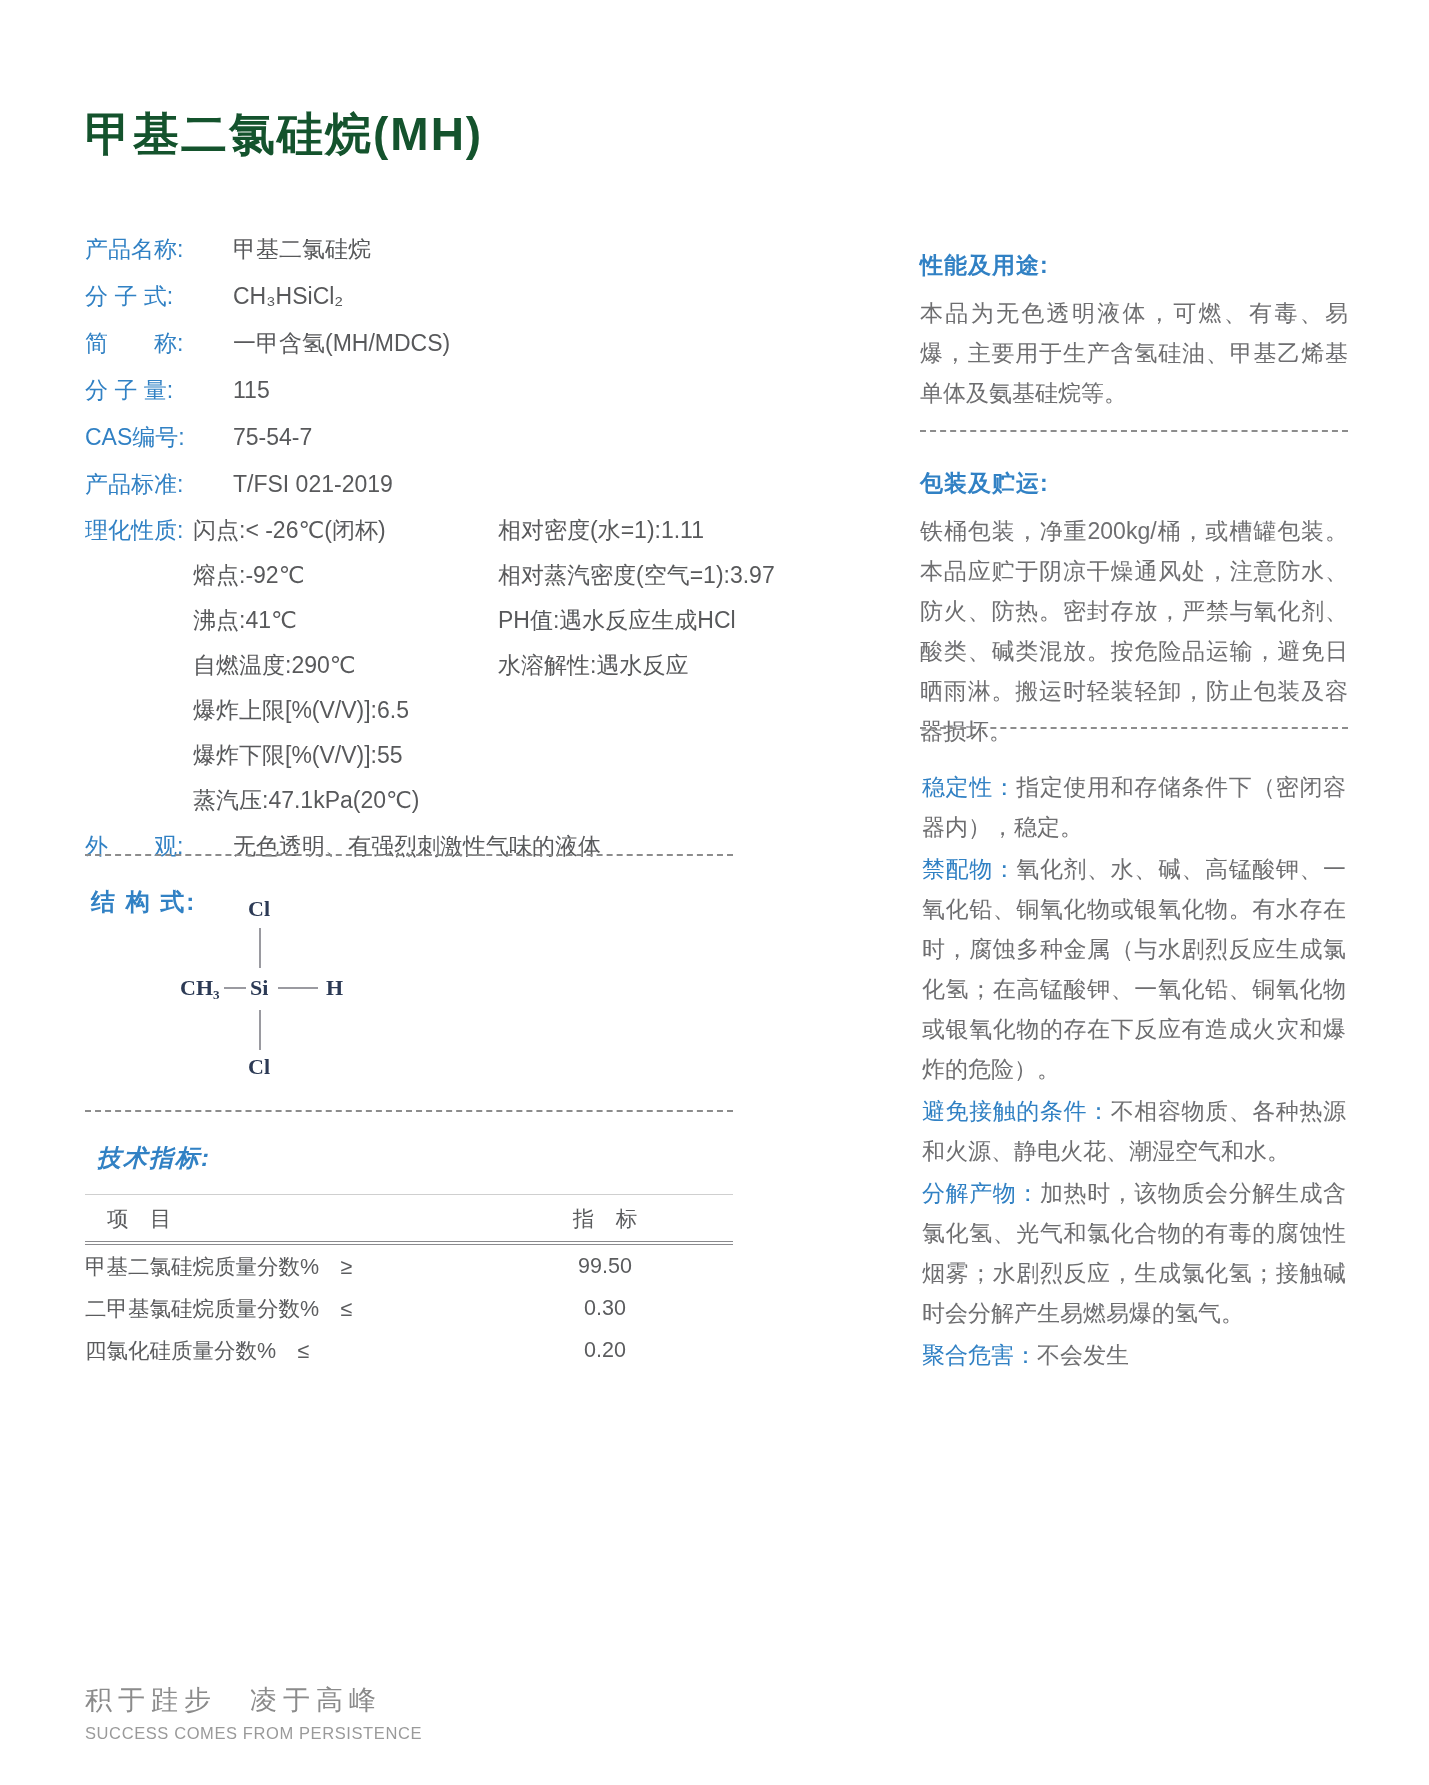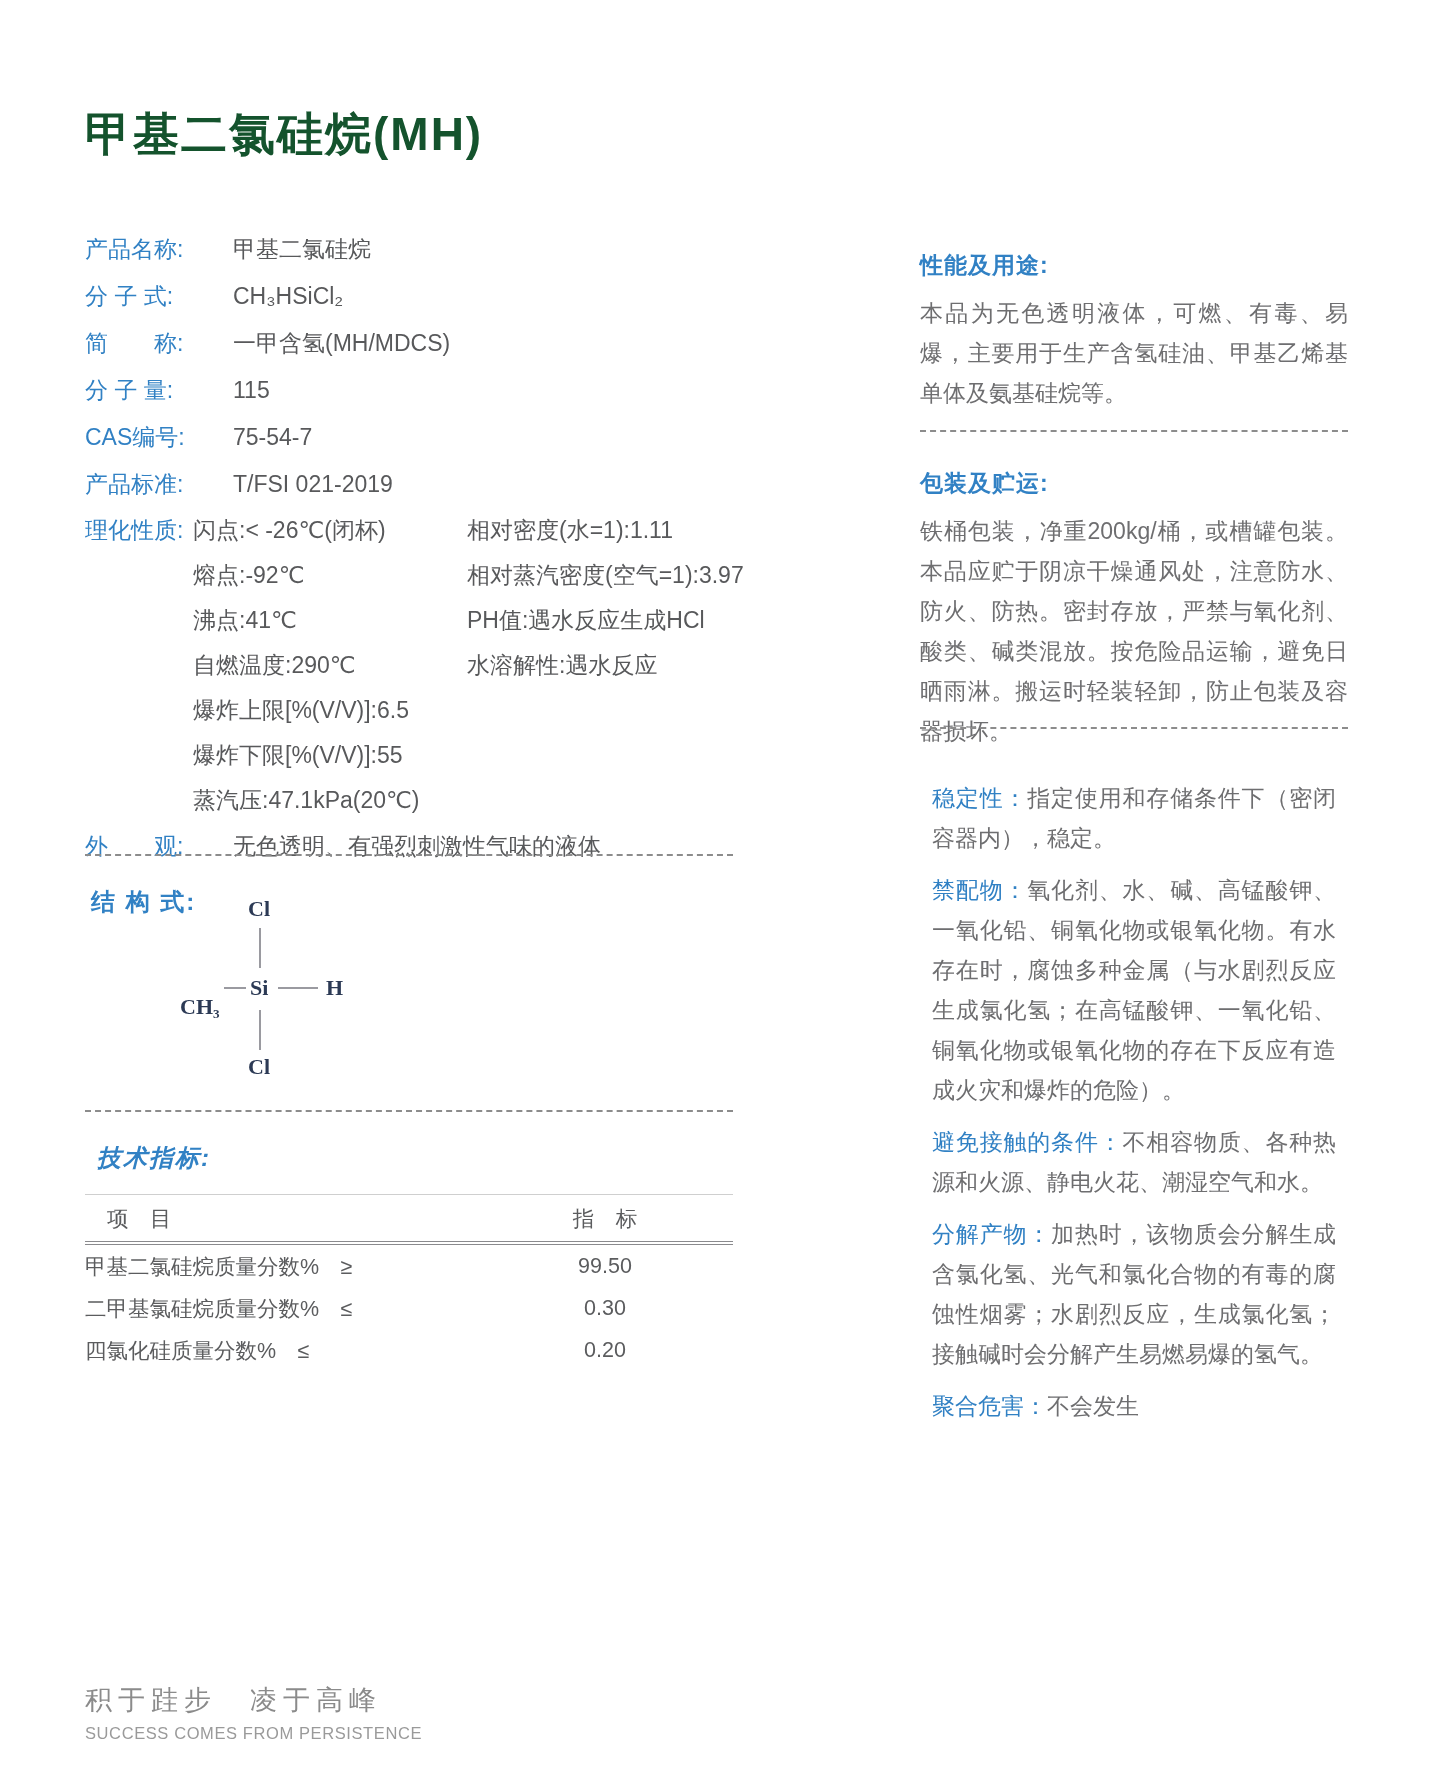--- a/index.html
+++ b/index.html
@@ -10,39 +10,39 @@
          color:#14532d;letter-spacing:2px;}
 
   
   .props{position:absolute;left:85px;top:226px;width:660px;color:#58595b;font-size:23px;}
   .prop-row{display:flex;align-items:flex-start;line-height:47px;}
   .plabel{color:#3181c4;width:108px;flex-shrink:0;white-space:nowrap;}
   .pvalue{color:#58595b;white-space:nowrap;margin-left:40px;}
   .phys-rows{flex:1;}
   .phys-row{display:flex;line-height:45px;}
   .phys-left{min-width:274px;white-space:nowrap;}
-  .phys-right{white-space:nowrap;}
+  .phys-right{white-space:nowrap;margin-left:31px;}
 
   .dash{border-top:2px dashed #8c8c8c;height:0;}
   .dash-l1{position:absolute;left:85px;top:854px;width:648px;}
   .dash-l2{position:absolute;left:85px;top:1110px;width:648px;}
   .dash-r1{position:absolute;left:920px;top:430px;width:428px;}
   .dash-r2{position:absolute;left:920px;top:727px;width:428px;}
 
   .sec-head{color:#3181c4;font-size:24px;font-weight:600;letter-spacing:2px;}
   .struct-head{position:absolute;left:91px;top:886px;}
 
   
   .struct{position:absolute;left:180px;top:896px;width:200px;height:185px;
           font-family:"Liberation Serif","DejaVu Serif",serif;font-weight:bold;
           font-size:22px;color:#2c3a55;}
   .struct span{position:absolute;white-space:nowrap;}
   .at-cl-top{left:68px;top:0;}
   .at-cl-bottom{left:68px;top:158px;}
-  .at-ch3{left:0px;top:79px;margin-top:19px;}
+  .at-ch3{left:0px;top:79px;}
   .at-si{left:70px;top:79px;}
   .at-h{left:146px;top:79px;}
   .bond{position:absolute;background:#9a9aa0;}
   .bond-v1{left:79px;top:32px;width:1.5px;height:40px;}
   .bond-v2{left:79px;top:114px;width:1.5px;height:40px;}
   .bond-h1{left:44px;top:91px;width:22px;height:1.5px;}
   .bond-h2{left:98px;top:91px;width:40px;height:1.5px;}
 
   .tech-head{position:absolute;left:97px;top:1142px;font-style:italic;}
 
@@ -55,21 +55,21 @@
   .t-spec{width:256px;text-align:center;white-space:nowrap;}
   .dbl-line{height:2px;border-top:1.5px solid #8a8a8d;border-bottom:1.5px solid #8a8a8d;}
 
   
   .rblock{position:absolute;left:920px;width:428px;font-size:23px;color:#6e6e70;}
   .rblock .sec-head{font-size:23px;letter-spacing:1px;margin-bottom:12px;font-weight:600;}
   .rbody{line-height:40px;text-align:justify;}
   .r-perf{top:250px;}
   .r-pack{top:468px;}
   .r-safety{top:766px;}
-  .safety-item{margin:12px;line-height:40px;text-align:justify;}
+  .safety-item{margin:2px;line-height:40px;text-align:justify;font-family:Liberation Serif, serif;}
   .s-label{color:#3181c4;}
 
   .footer{position:absolute;left:85px;top:1682px;color:#8b8b8b;}
   .slogan-cn{font-size:27px;letter-spacing:6px;}
   .slogan-en{font-size:16.5px;letter-spacing:0.6px;margin-top:6px;color:#9a9a9a;}
 </style>
 </head>
 <body>
 
 <div class="page">

